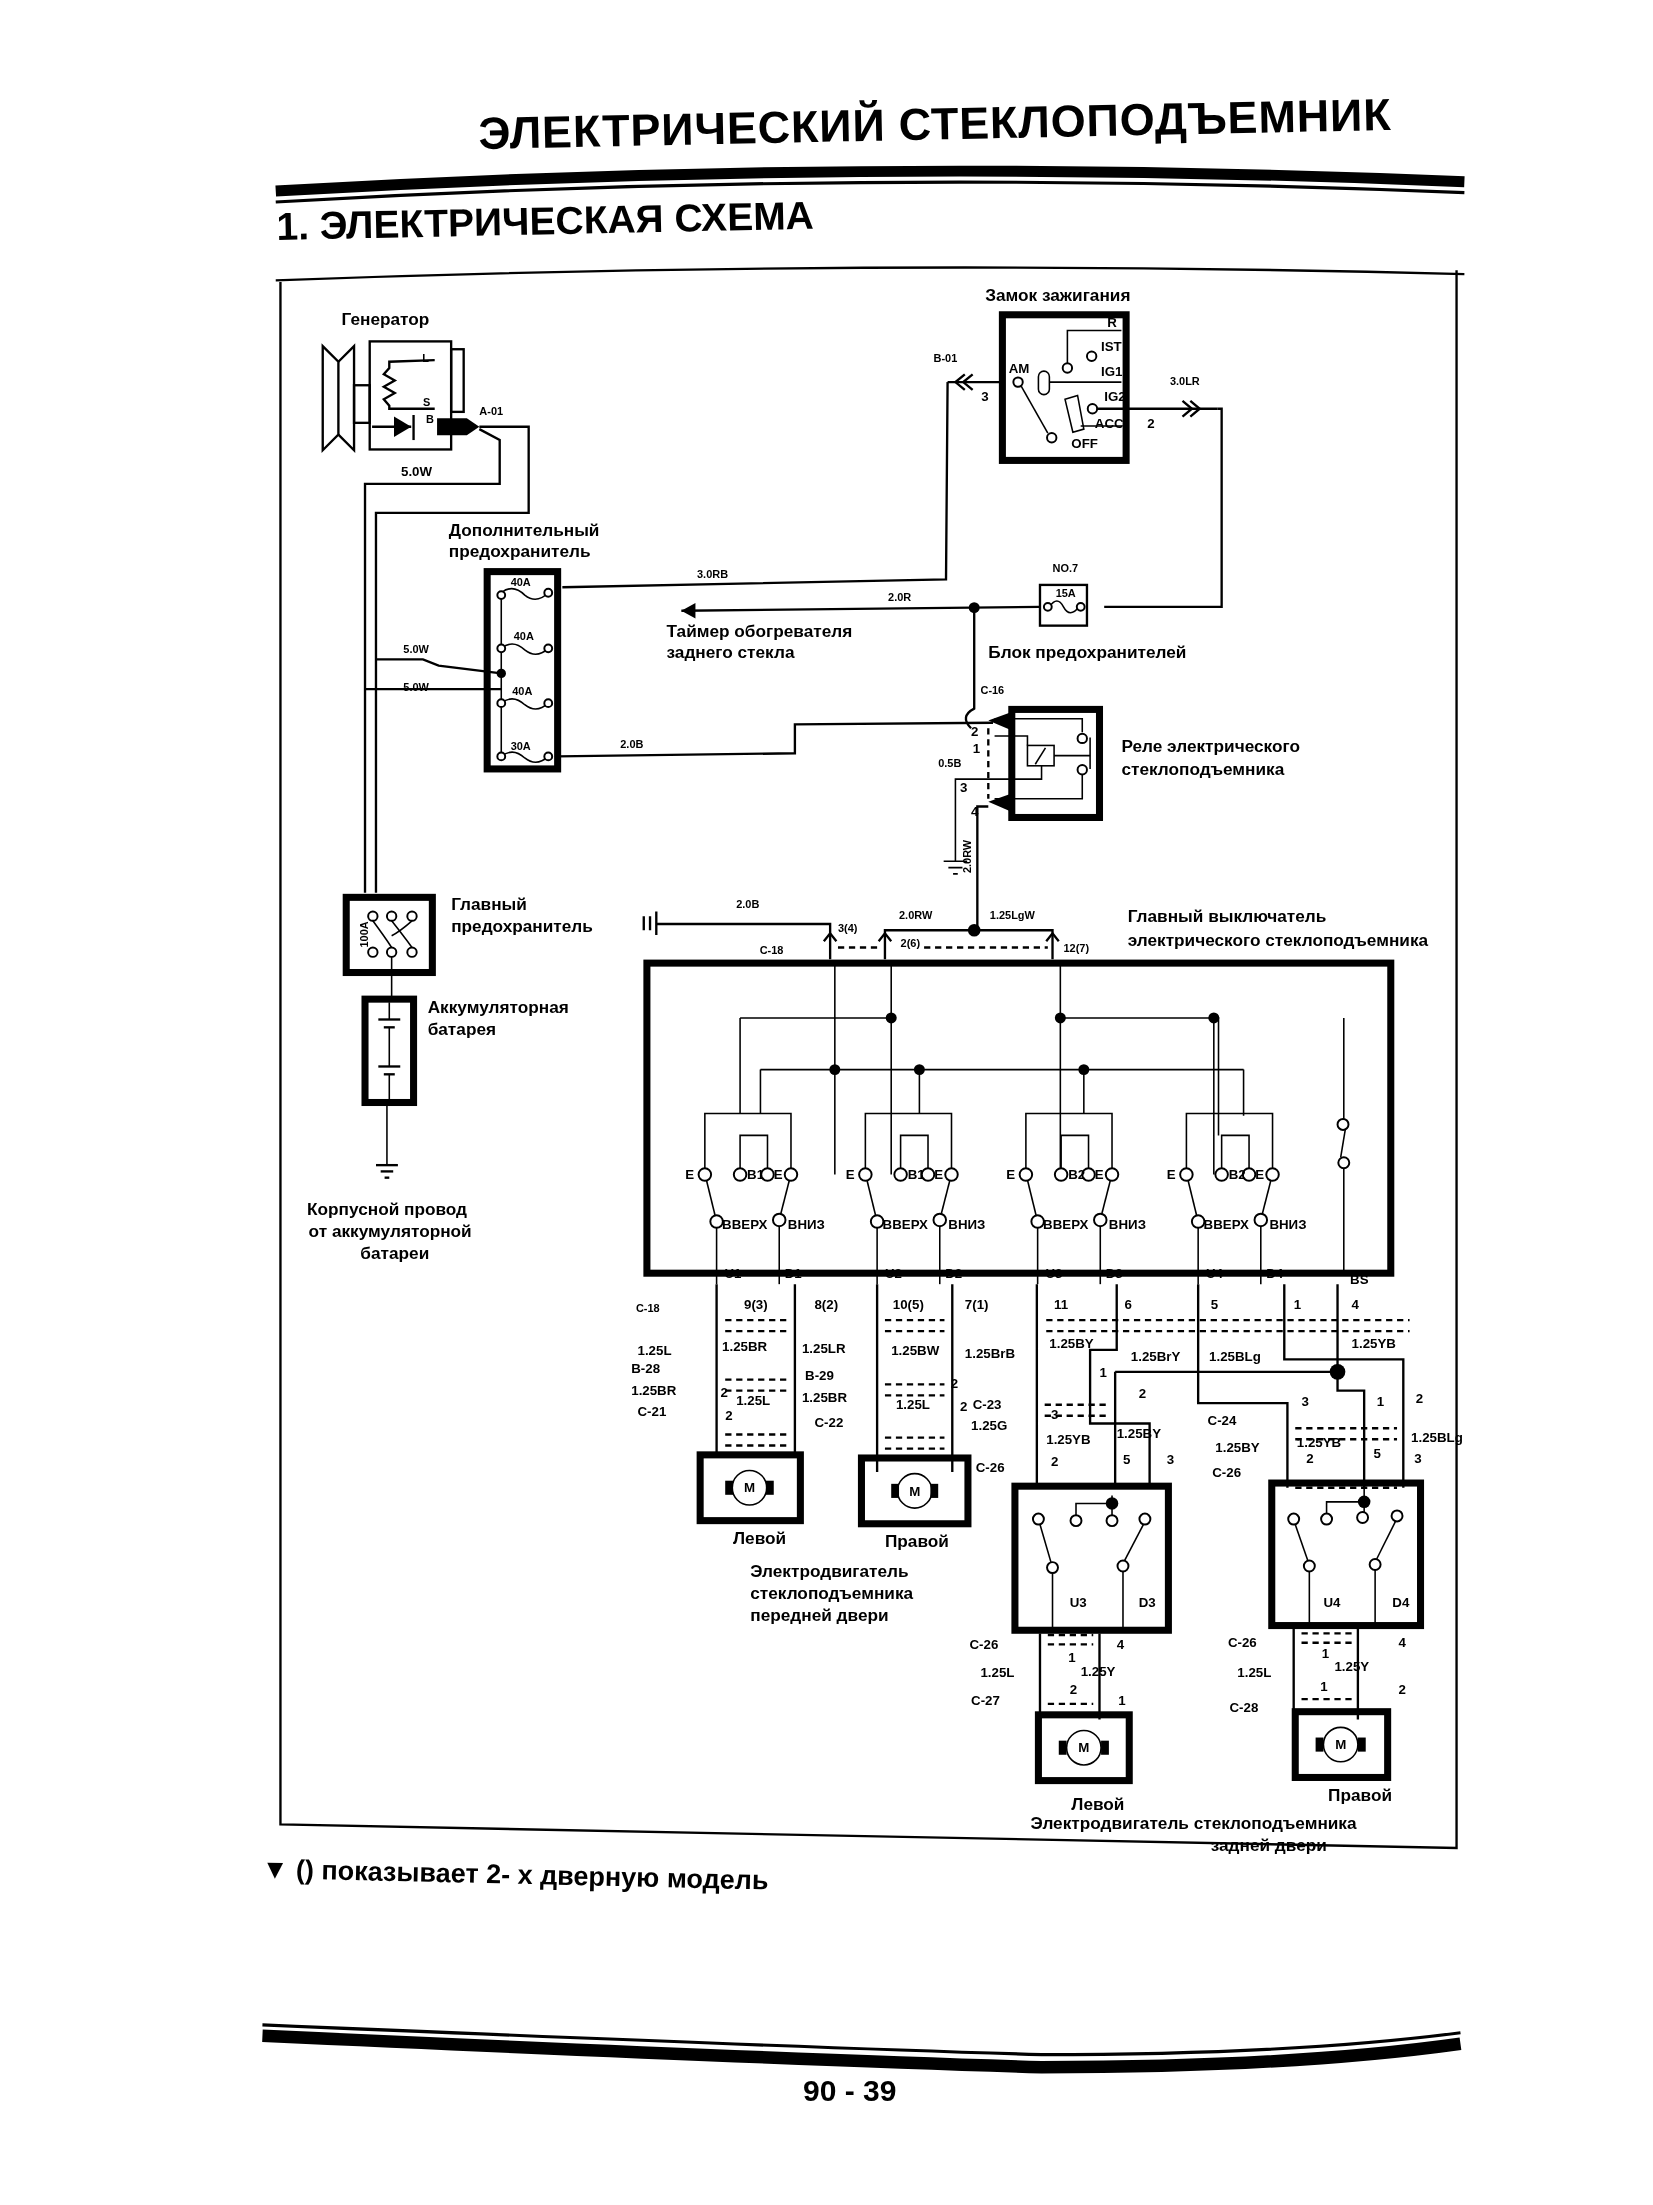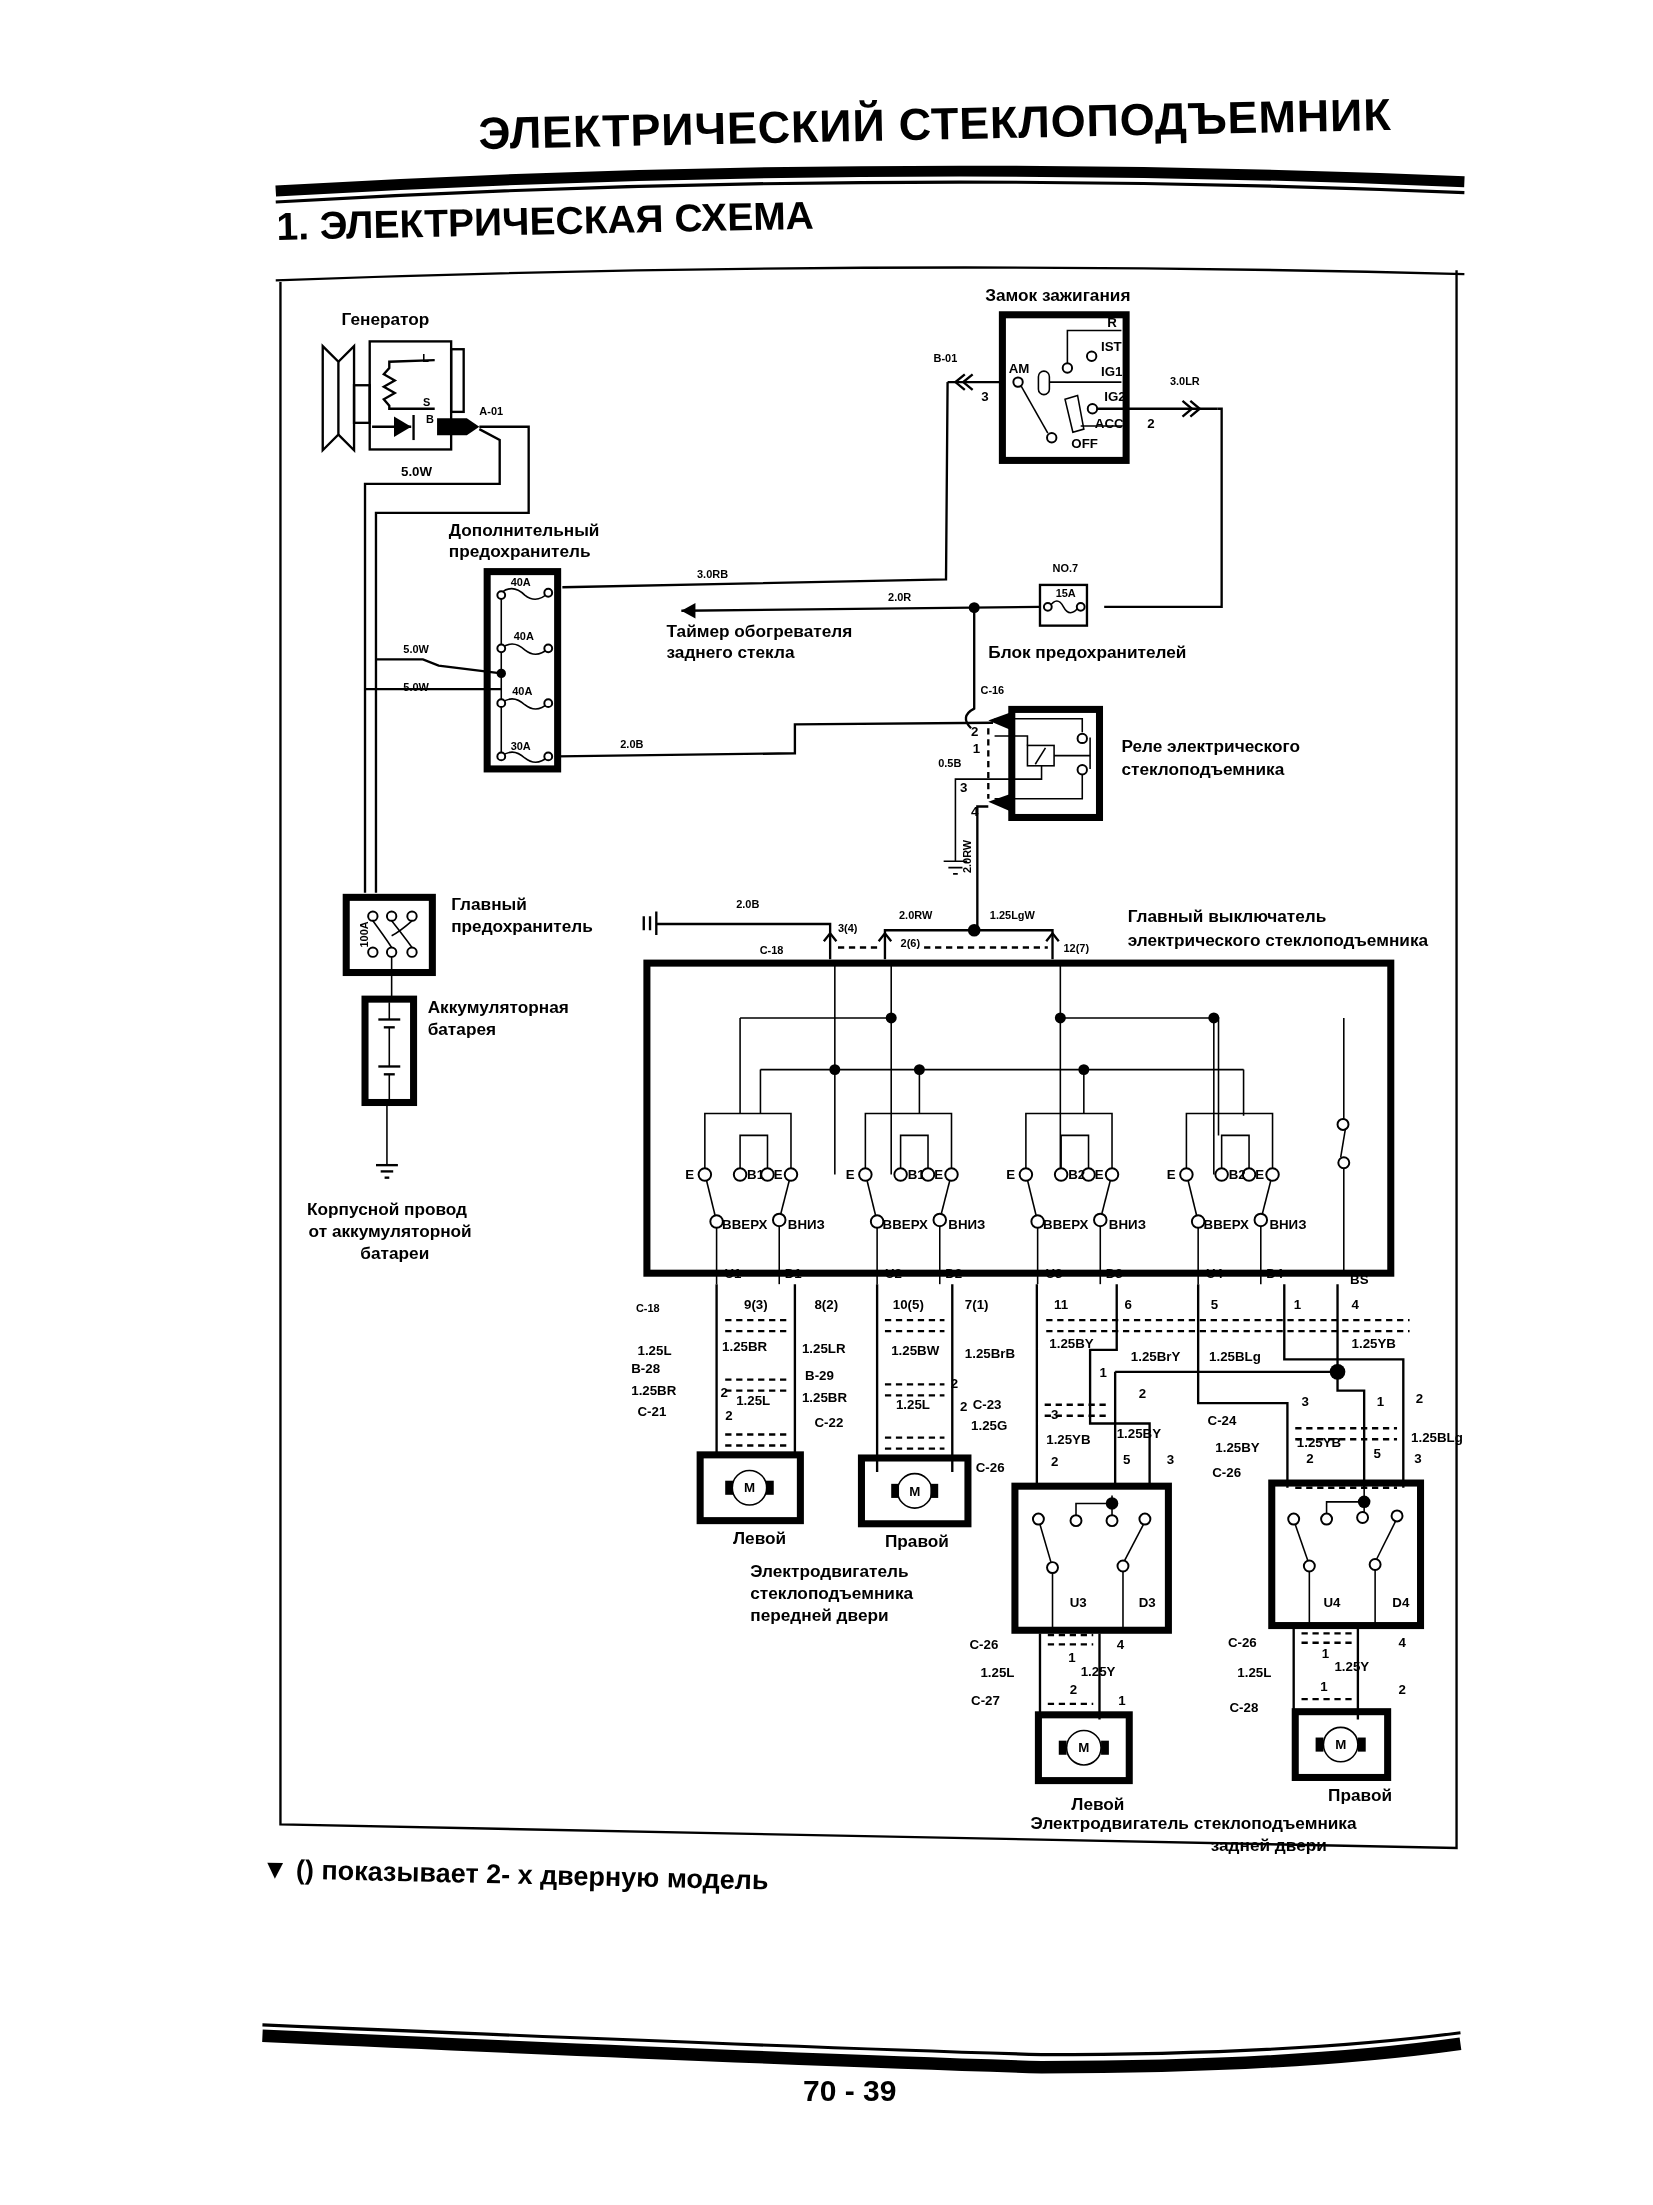--- a/index.html
+++ b/index.html
@@ -505,14 +505,14 @@
   <text class="lbl" x="1316" y="2336">Электродвигатель стеклоподъемника</text>
   <text class="lbl" x="1546" y="2364">задней двери</text>
 
   <path d="M335 2600 Q1000 2630 1330 2640 Q1650 2640 1865 2610" stroke="#000" stroke-width="16" fill="none"></path>
   <path d="M335 2586 Q1000 2614 1330 2624 Q1650 2624 1865 2596" stroke="#000" stroke-width="4" fill="none"></path>
 </svg>
 
 <div id="footnote">
   <span>▼ </span><span>() показывает 2- х дверную модель</span>
 </div>
-<div id="page-number">70 - 39</div>
+<div id="page-number">90 - 39</div>
 
 
 </body></html>

